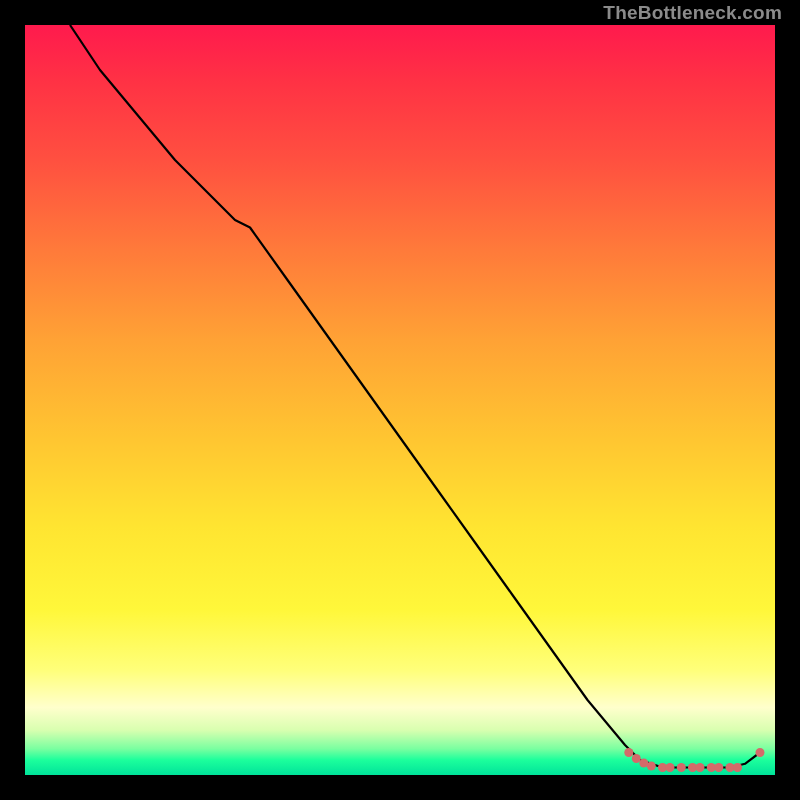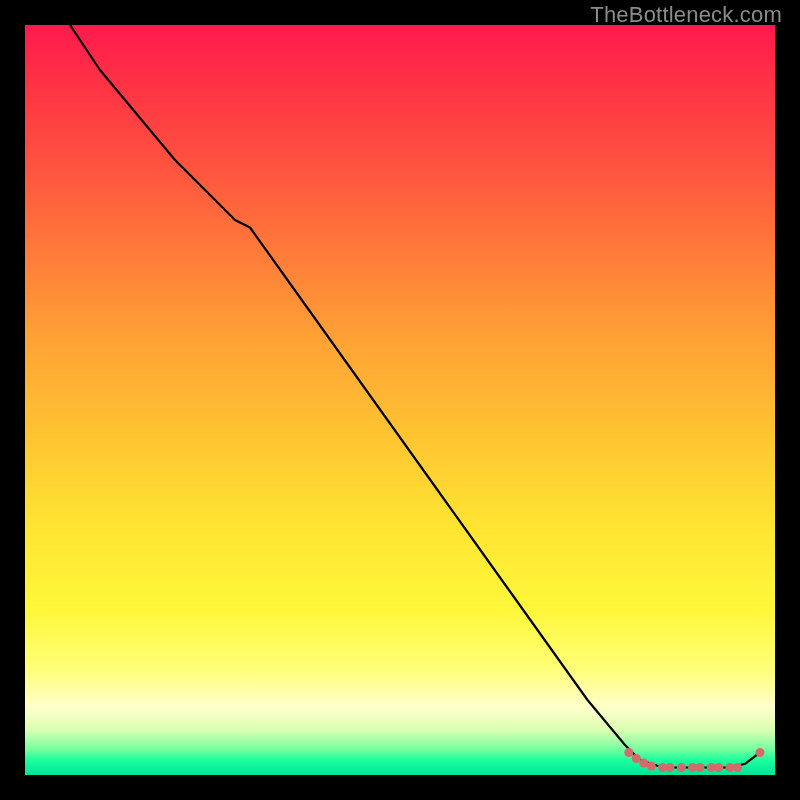--- a/index.html
+++ b/index.html
@@ -15,22 +15,22 @@
     position: relative;
     width: 800px;
     height: 800px;
     background: #000;
   }
   .watermark {
     position: absolute;
     top: 2px;
     right: 18px;
     color: #8b8b8b;
-    font-size: 22px;
-    font-weight: 400;
+    font-size: 19px;
+    font-weight: 700;
     letter-spacing: 0.2px;
     z-index: 5;
   }
   .plot {
     position: absolute;
     left: 25px;
     top: 25px;
     width: 750px;
     height: 750px;
     background: linear-gradient(to bottom,

